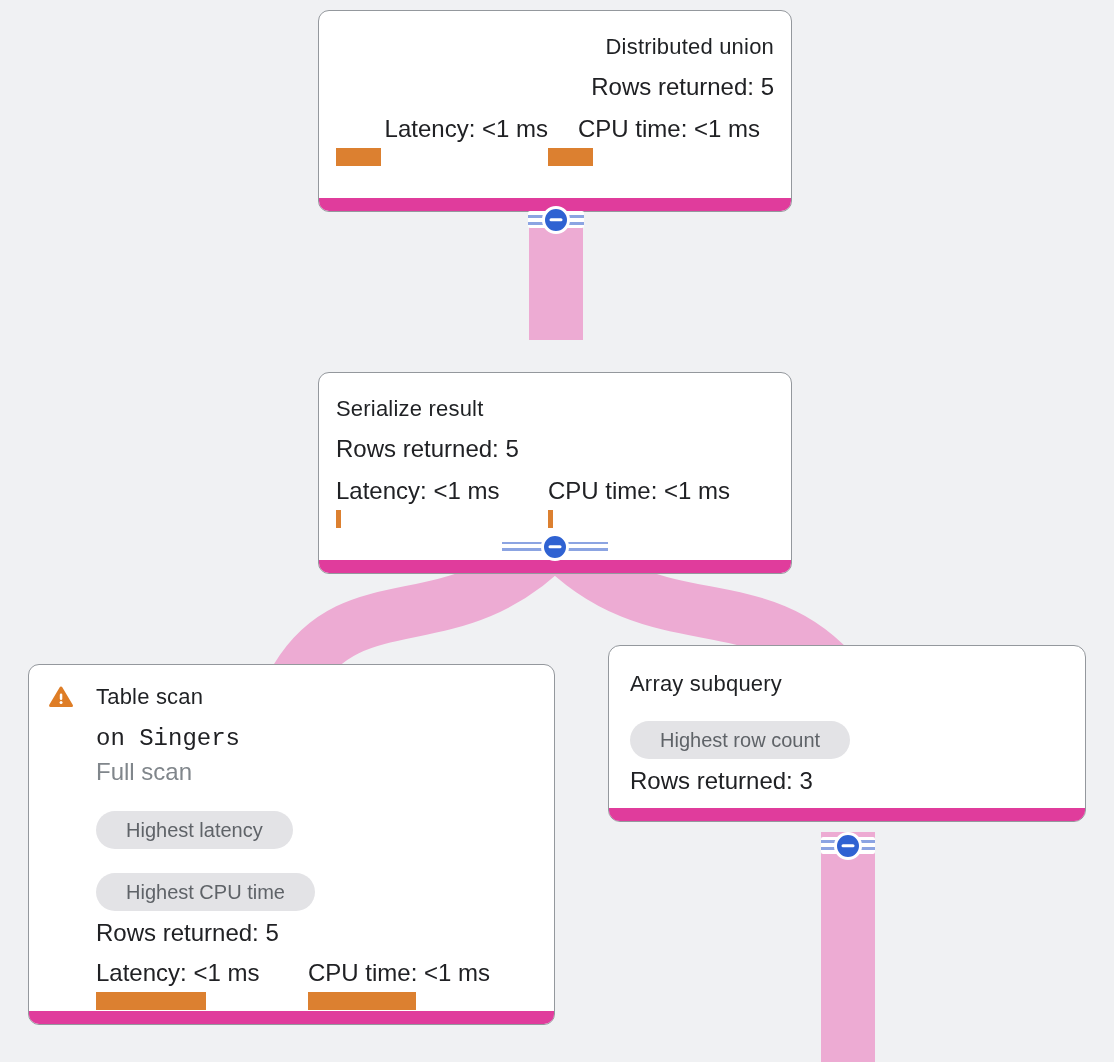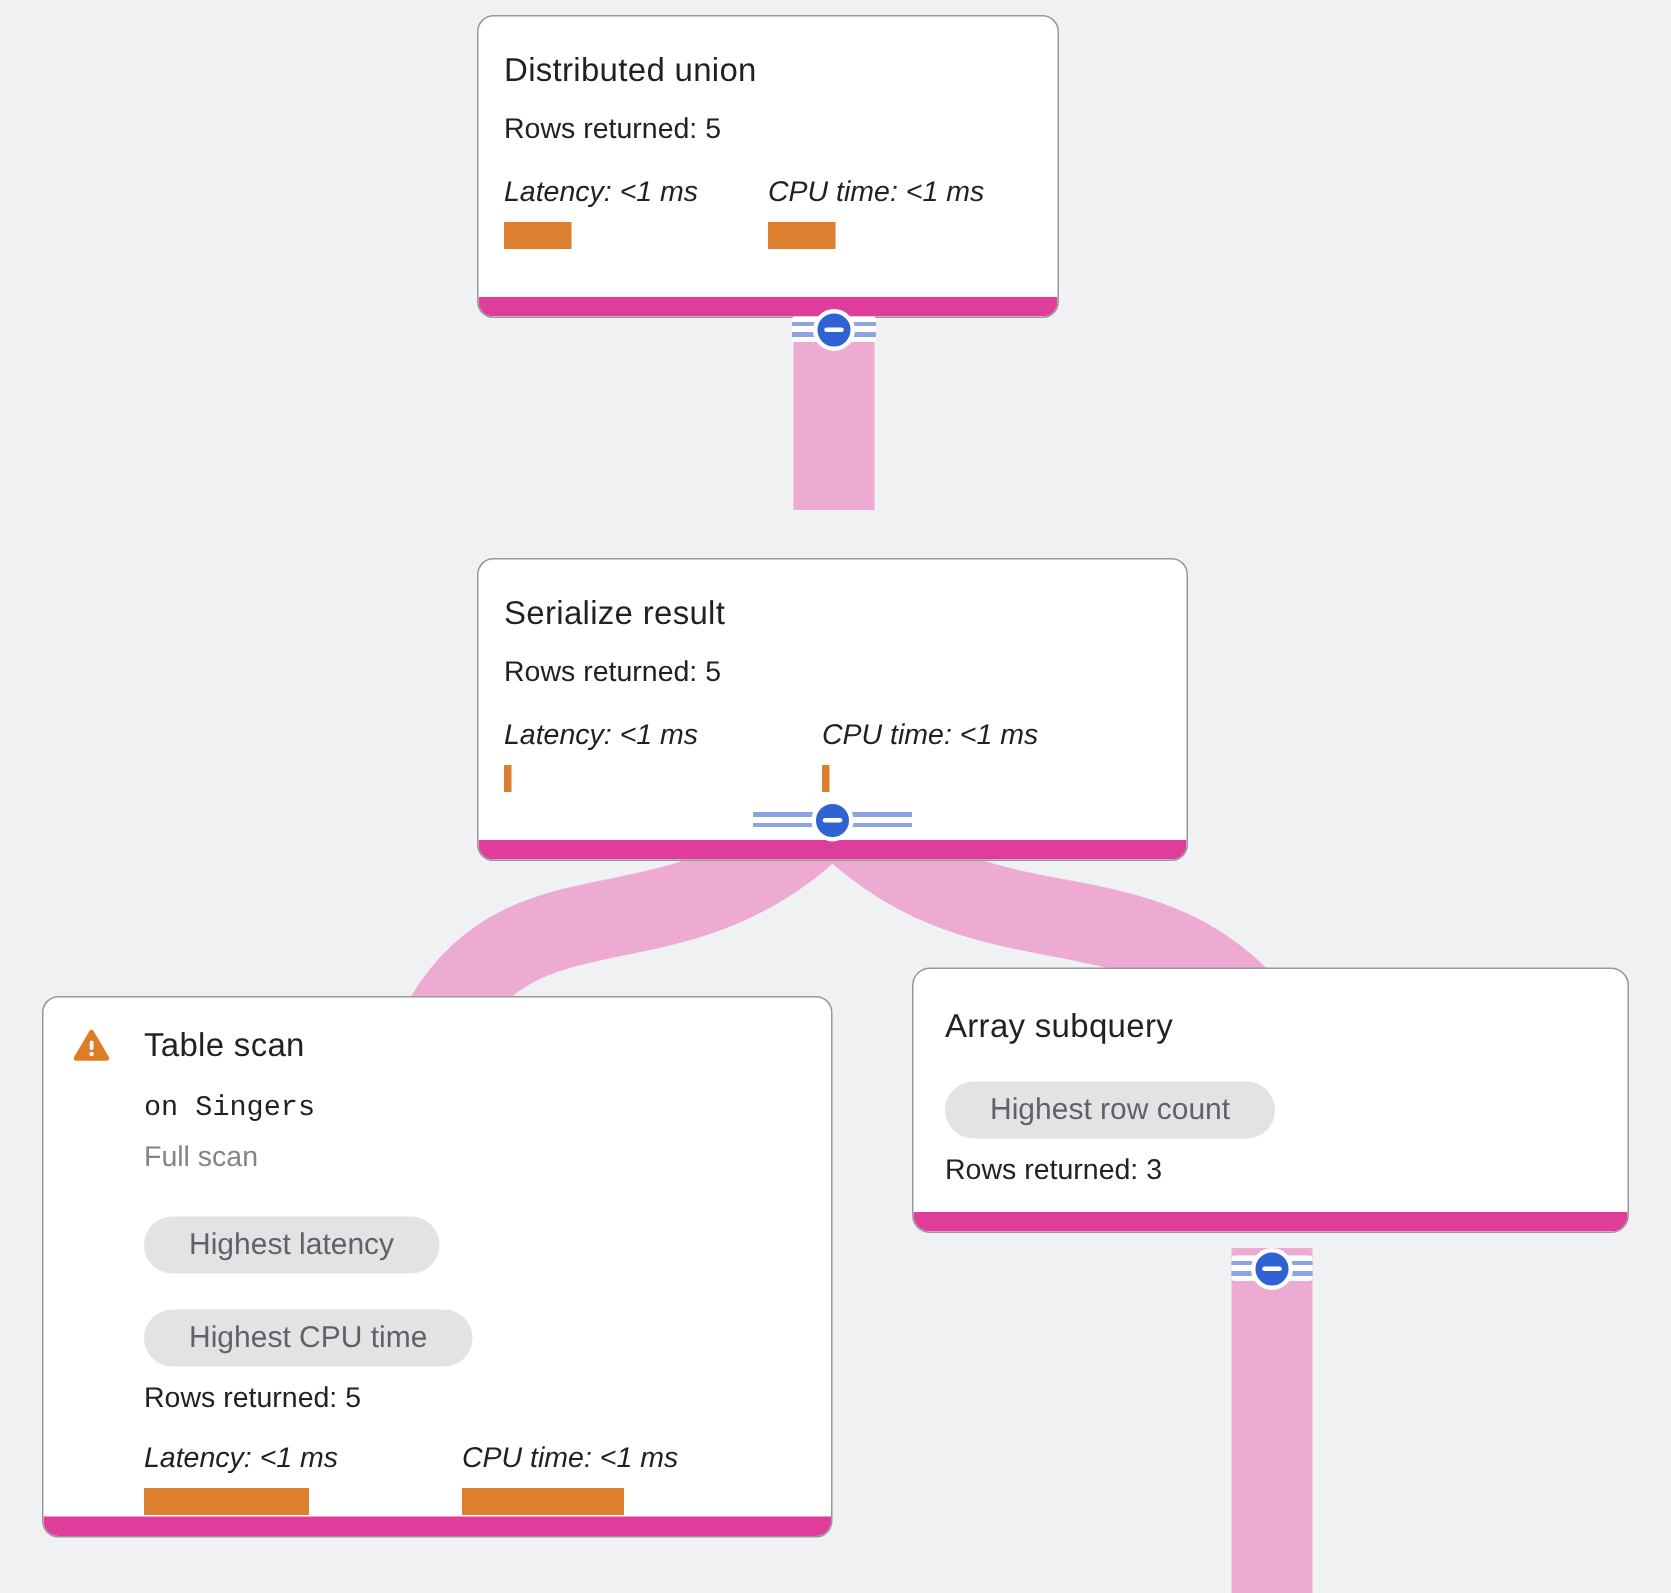--- a/index.html
+++ b/index.html
@@ -33,29 +33,29 @@
   .node-title {
     font-size: 22px;
     line-height: 27px;
     font-weight: 500;
     letter-spacing: 0.2px;
     color: #1F2124;
   }
   .title-row { display: flex; align-items: center; gap: 23px; text-align: right; }
 
   .rows-label, .subtitle, .note, .metric-label {
-    font-size: 19px;
+    font-size: 24px;
     line-height: 23px;
     color: #202124;
   }
   .note { color: #80868B; }
 
   .rows-label { margin-top: 15px; }
   .metrics { display: flex; margin-top: 19px; }
-  .metric { width: 212px; font-style: italic; }
+  .metric { width: 212px; }
   .bar {
     height: 18px;
     margin-top: 8px;
     background: #DC8030;
   }
 
   .badge {
     display: inline-block;
     background: #E3E3E6;
     color: #5F6368;
@@ -68,21 +68,21 @@
   }
 
   .strip {
     position: absolute;
     left: 0; right: 0; bottom: 0;
     height: 13px;
     background: #E03C9C;
   }
 
   
-  #node-0 { left: 318px; top: 10px;  width: 388px; height: 202px; }
+  #node-0 { left: 318px; top: 10px;  width: 474px; height: 202px; text-align: right; }
   #node-1 { left: 318px; top: 335px; width: 474px; height: 202px; margin-top: 37px; }
   #node-2 { left: 28px;  top: 664px; width: 527px; height: 361px; }
   #node-3 { left: 608px; top: 645px; width: 478px; height: 177px; border-radius: 12px; }
 
   #node-2 .card-body { padding: 18px 17px 0 67px; }
   #node-2 .title-row { margin-left: -47px; }
   #node-2 .subtitle { margin-top: 17px; font-family: Liberation Mono, monospace; }
   #node-2 .note { margin-top: 10px; }
   #node-2 .badges { margin-top: 4px; }
   #node-2 .rows-label { margin-top: 10px; }

